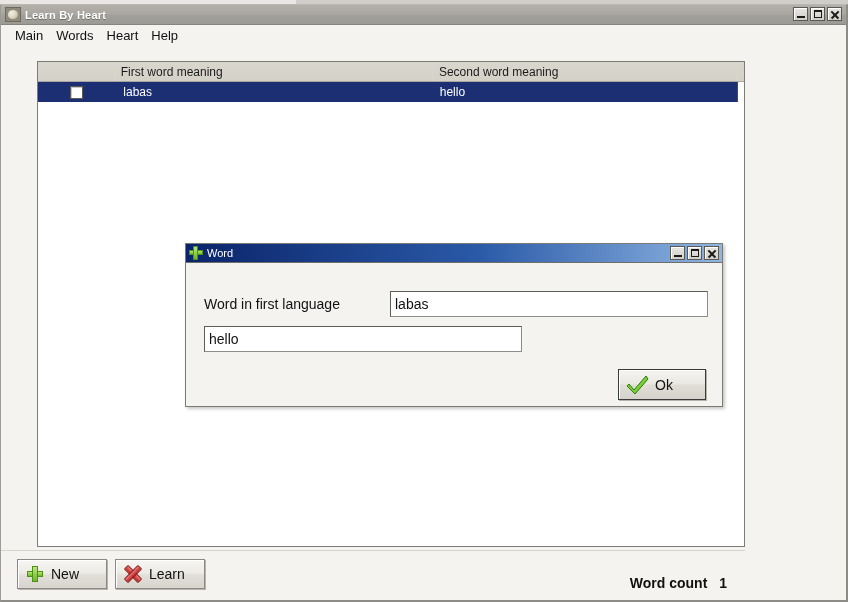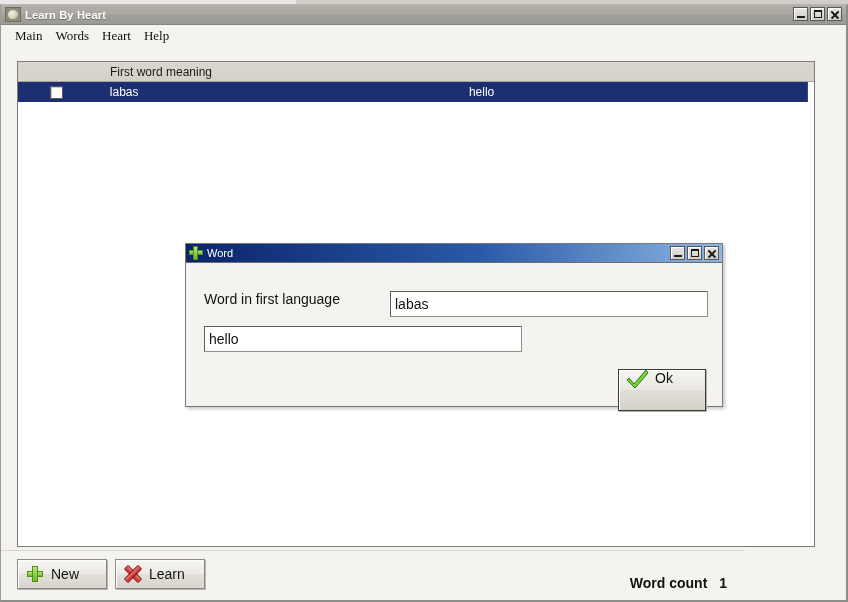--- a/index.html
+++ b/index.html
@@ -85,33 +85,32 @@
   .winbtn .g-x1 { transform: rotate(45deg); }
   .winbtn .g-x2 { transform: rotate(-45deg); }
 
   
   #app-menubar {
     height: 22px;
     background: #f4f3ef;
     display: flex; align-items: center;
     padding-left: 8px;
     border-bottom: 1px solid #f4f3ef;
-    font-family: Liberation Serif, serif;
   }
   .menu-item {
     font-size: 13px; color: #111111;
     padding: 2px 7px 2px 6px;
     cursor: default;
     white-space: nowrap;
   }
 
   
   #words-grid {
-    position: absolute; left: 16px; top: 56px;
-    width: 798px; height: 486px;
+    position: absolute; left: 36px; top: 56px;
+    width: 708px; height: 486px;
     background: #ffffff;
     border: 1px solid #7d7b75;
     overflow: hidden;
   }
   #grid-header {
     display: flex; height: 20px;
     background: linear-gradient(to bottom, #d9d7cd 0%, #d4d2c8 100%);
     border-bottom: 1px solid #a8a69e;
     font-size: 12px; color: #1a1a1a;
   }
@@ -235,21 +234,21 @@
     font-size: 11px; font-weight: normal; color: #ffffff;
     margin-left: 4px; white-space: nowrap;
   }
   #dlg-winbuttons {
     position: absolute; right: 3px; top: 2px;
     display: flex; gap: 2px;
   }
   #dlg-body { position: relative; padding: 0; }
 
   .field-row {
-    display: flex; 
+    display: flex; align-items: center;
     margin: 0;
     position: absolute;
   }
   #field-row-1 { left: 18px; top: 28px; }
   #field-row-2 { left: 18px; top: 63px; }
   .field-label {
     font-size: 14px; color: #111111;
     width: 186px;
     white-space: nowrap;
   }
@@ -262,23 +261,23 @@
     font-size: 14px; color: #111111;
     font-family: "Liberation Sans", sans-serif;
     padding: 0 4px;
     outline: none;
   }
   #dlg-buttons {
     position: absolute; right: 16px; top: 106px;
     display: flex; gap: 10px;
   }
   .dlg-btn {
-    height: 42px; min-width: 88px;
+    height: 31px; min-width: 88px;
     padding: 0 12px 0 8px;
-    display: flex; gap: 6px;
+    display: flex; align-items: center; gap: 6px;
     background: linear-gradient(to bottom, #f5f4f1 0%, #eae8e2 48%, #e0ded7 52%, #d4d2ca 100%);
     border: 1px solid #8b8982;
     box-shadow: inset 1px 1px 0 #ffffff, 1px 1px 0 #b5b3ac;
     font-size: 14px; color: #111111;
     cursor: pointer;
   }
   #ok-button { border-color: #3a3a3a; }
 </style>
 </head>
 <body>
@@ -312,20 +311,21 @@
     <div class="menu-item">Main</div>
     <div class="menu-item">Words</div>
     <div class="menu-item">Heart</div>
     <div class="menu-item">Help</div>
   </div>
 
   <div id="words-grid">
     <div id="grid-header">
       <div class="hdr-cell hdr-check"></div>
       <div class="hdr-cell hdr-first">First word meaning</div>
+      <div class="hdr-cell hdr-second">Second word meaning</div>
       <div class="hdr-cell hdr-tail"></div>
     </div>
     <div id="grid-body">
       <div class="grid-row selected">
         <div class="cell cell-check">
           <span class="row-checkbox"></span>
         </div>
         <div class="cell cell-first">labas</div>
         <div class="cell cell-second">hello</div>
         <div class="cell cell-tail"></div>

